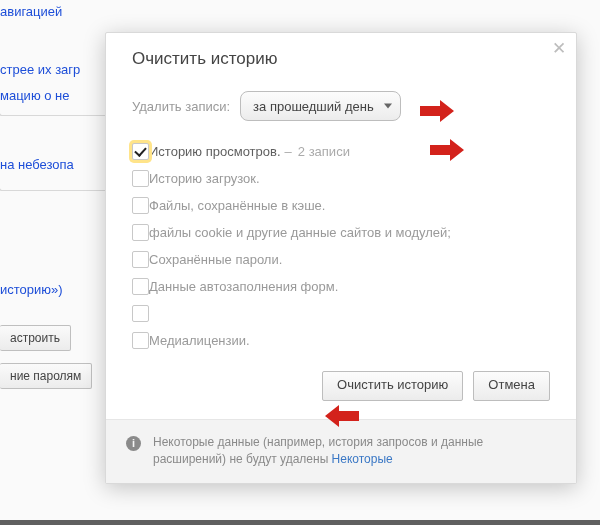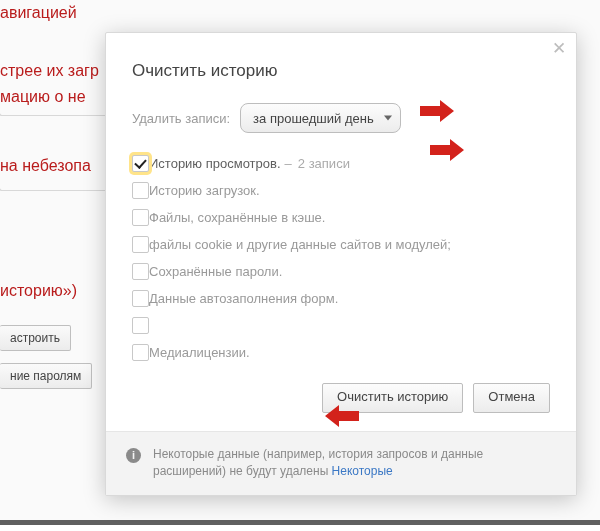--- a/index.html
+++ b/index.html
@@ -19,22 +19,22 @@
     position: absolute;
     left: 0; top: 0;
     width: 600px;
     height: 525px;
     background: #fafafa;
     box-sizing: border-box;
     border-bottom: 5px solid #606060;
   }
   .bg .frag {
     position: absolute;
-    color: #b91c1c;
-    font-size: 16px;
+    color: #1d4ed8;
+    font-size: 13px;
     white-space: nowrap;
     text-align: center;
   }
   .bg .group {
     position: absolute;
     border: 1px solid #d8d8d8;
     border-right: none;
     border-top: none;
     border-bottom-left-radius: 3px;
   }
@@ -54,21 +54,21 @@
     position: absolute;
     left: 105px;
     top: 32px;
     width: 470px;
     background: #fff;
     border: 1px solid #d9d9d9;
     box-shadow: 0 4px 22px rgba(0,0,0,0.22);
     border-radius: 2px;
   }
   .modal-body {
-    padding: 28px 26px 18px 26px;
+    padding: 16px 26px 18px 26px;
   }
   .modal-title {
     font-size: 17px;
     color: #444;
     margin-bottom: 22px;
   }
   .close-x {
     position: absolute;
     right: 8px;
     top: 8px;

